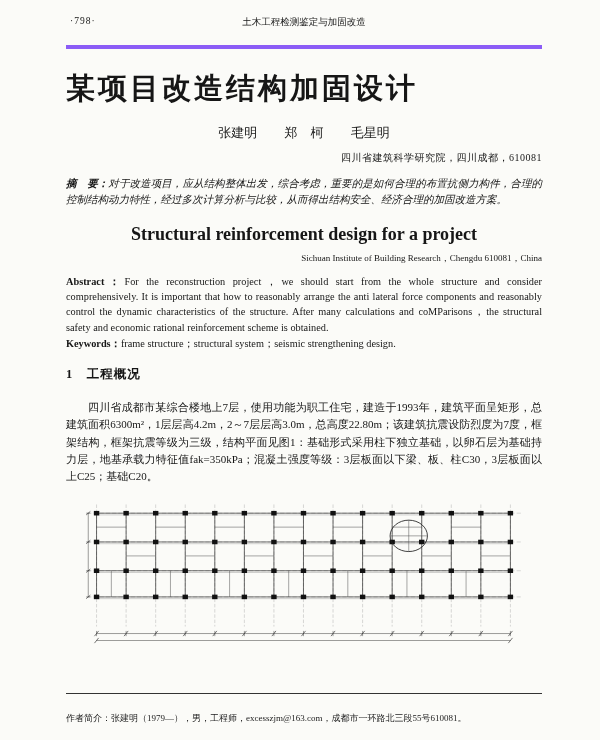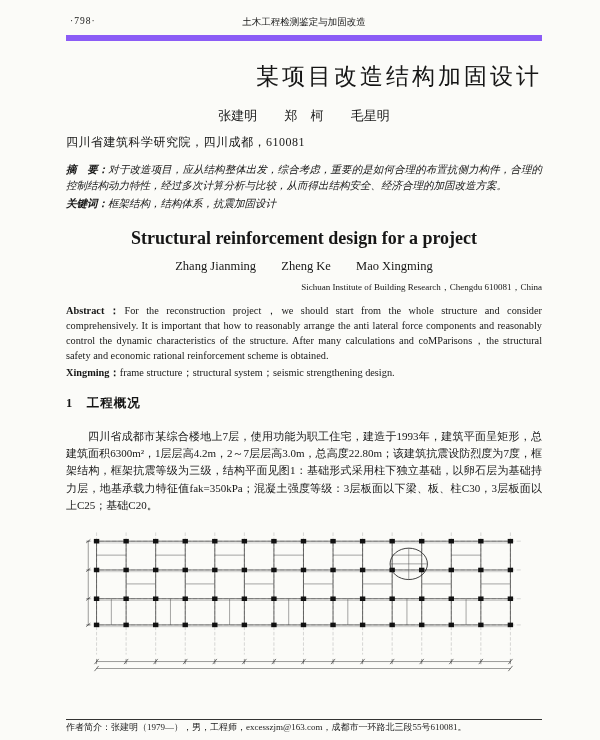--- a/index.html
+++ b/index.html
@@ -1,40 +1,40 @@
 <!DOCTYPE html>
 <html><head>
 <meta charset="utf-8">
 <style>
   *{box-sizing:border-box}
   html,body{margin:0;padding:0}
   body{width:600px;height:740px;overflow:hidden;background:#fbfbf8;color:#161616;
        font-family:"Liberation Serif","DejaVu Serif",serif}
   .page{width:100%;height:100%;padding:12px 58px 0 66px;position:relative}
-  .hdr{position:relative;font-size:9.5px;padding:4px 6px 6px;border-bottom:6px solid #8b5cf6;text-align:center}
+  .hdr{position:relative;font-size:9.5px;padding:4px 6px 16px;border-bottom:4px solid #8b5cf6;text-align:center}
   .hdr .pn{position:absolute;left:4px;top:4px;letter-spacing:1px}
-  h1.title-cn{margin:20px 0 0;font-size:23px;text-align:right;letter-spacing:3px;font-weight:400}
+  h1.title-cn{margin:20px 0 0;font-size:29px;text-align:left;letter-spacing:3px;font-weight:700}
   .authors{margin-top:15px;text-align:center;font-size:13px}
   .authors span{margin:0 12px}
-  .affil{margin-top:9px;text-align:left;font-size:12px;letter-spacing:.5px}
+  .affil{margin-top:9px;text-align:right;font-size:10px;letter-spacing:.5px}
   .abs{margin-top:11px;font-size:10.5px;line-height:1.52;text-align:justify;font-style:italic}
   .kw{margin-top:2px;font-size:10.5px;line-height:1.5;font-style:italic}
   .abs b,.kw b{font-weight:700}
   h2.title-en{margin:16px 0 0;font-size:18px;text-align:center;font-weight:700}
   .authors-en{margin-top:10px;text-align:center;font-size:12.5px}
   .authors-en span{margin:0 11px}
   .affil-en{margin-top:7px;text-align:right;font-size:9px}
   .abs-en{margin-top:9px;font-size:10.3px;line-height:1.48;text-align:justify}
   .kw-en{margin-top:2px;font-size:10.3px}
   .abs-en b,.kw-en b{font-weight:700}
   h3.sec{margin:15px 0 16px;font-size:12.5px;font-weight:700;letter-spacing:1px}
   p.body{margin:7px 0 0;font-size:11px;line-height:1.58;text-align:justify;text-indent:2em}
   .fig{margin-top:8px;text-align:center}
   .figcap{margin-top:1px;text-align:center;font-size:9.5px}
-  .foot{position:absolute;left:66px;right:58px;bottom:6px;border-top:1px solid #333;padding-top:1px;font-size:9px;color:#222}
+  .foot{position:absolute;left:66px;right:58px;bottom:15px;border-top:1px solid #333;padding-top:18px;font-size:9px;color:#222}
 </style>
 </head>
 <body>
 
 <div class="page">
 
   <div class="hdr">
     <span class="pn">·798·</span>
     <span>土木工程检测鉴定与加固改造</span>
   </div>
@@ -46,40 +46,32 @@
     <span>郑　柯</span>
     <span>毛星明</span>
   </div>
 
   <div class="affil">四川省建筑科学研究院，四川成都，610081</div>
 
   <div class="abs">
     <b>摘　要：</b><span>对于改造项目，应从结构整体出发，综合考虑，重要的是如何合理的布置抗侧力构件，合理的控制结构动力特性，经过多次计算分析与比较，从而得出结构安全、经济合理的加固改造方案。</span>
   </div>
 
-  <div class="kw">
-    <b>关键词：</b><span>框架结构，结构体系，抗震加固设计</span>
-  </div>
 
   <h2 class="title-en">Structural reinforcement design for a project</h2>
 
-  <div class="authors-en">
-    <span>Zhang Jianming</span>
-    <span>Zheng Ke</span>
-    <span>Mao Xingming</span>
-  </div>
 
   <div class="affil-en">Sichuan Institute of Building Research，Chengdu 610081，China</div>
 
   <div class="abs-en">
     <b>Abstract：</b><span>For the reconstruction project，we should start from the whole structure and consider comprehensively. It is important that how to reasonably arrange the anti lateral force components and reasonably control the dynamic characteristics of the structure. After many calculations and coMParisons，the structural safety and economic rational reinforcement scheme is obtained.</span>
   </div>
 
   <div class="kw-en">
-    <b>Xingming：</b><span>frame structure；structural system；seismic strengthening design.</span>
+    <b>Keywords：</b><span>frame structure；structural system；seismic strengthening design.</span>
   </div>
 
   <h3 class="sec">1　工程概况</h3>
 
   <p class="body">四川省成都市某综合楼地上7层，使用功能为职工住宅，建造于1993年，建筑平面呈矩形，总建筑面积6300m²，1层层高4.2m，2～7层层高3.0m，总高度22.80m；该建筑抗震设防烈度为7度，框架结构，框架抗震等级为三级，结构平面见图1：基础形式采用柱下独立基础，以卵石层为基础持力层，地基承载力特征值fak=350kPa；混凝土强度等级：3层板面以下梁、板、柱C30，3层板面以上C25；基础C20。</p>
 
   <div class="fig">
     <svg id="plan-svg" width="446" height="150" viewBox="0 0 430 172" preserveAspectRatio="none" xmlns="http://www.w3.org/2000/svg">
         <line x1="15" y1="12" x2="15" y2="152" stroke="#999" stroke-width="0.4" stroke-dasharray="4 2"></line>
         <line x1="43.5" y1="12" x2="43.5" y2="152" stroke="#999" stroke-width="0.4" stroke-dasharray="4 2"></line>

